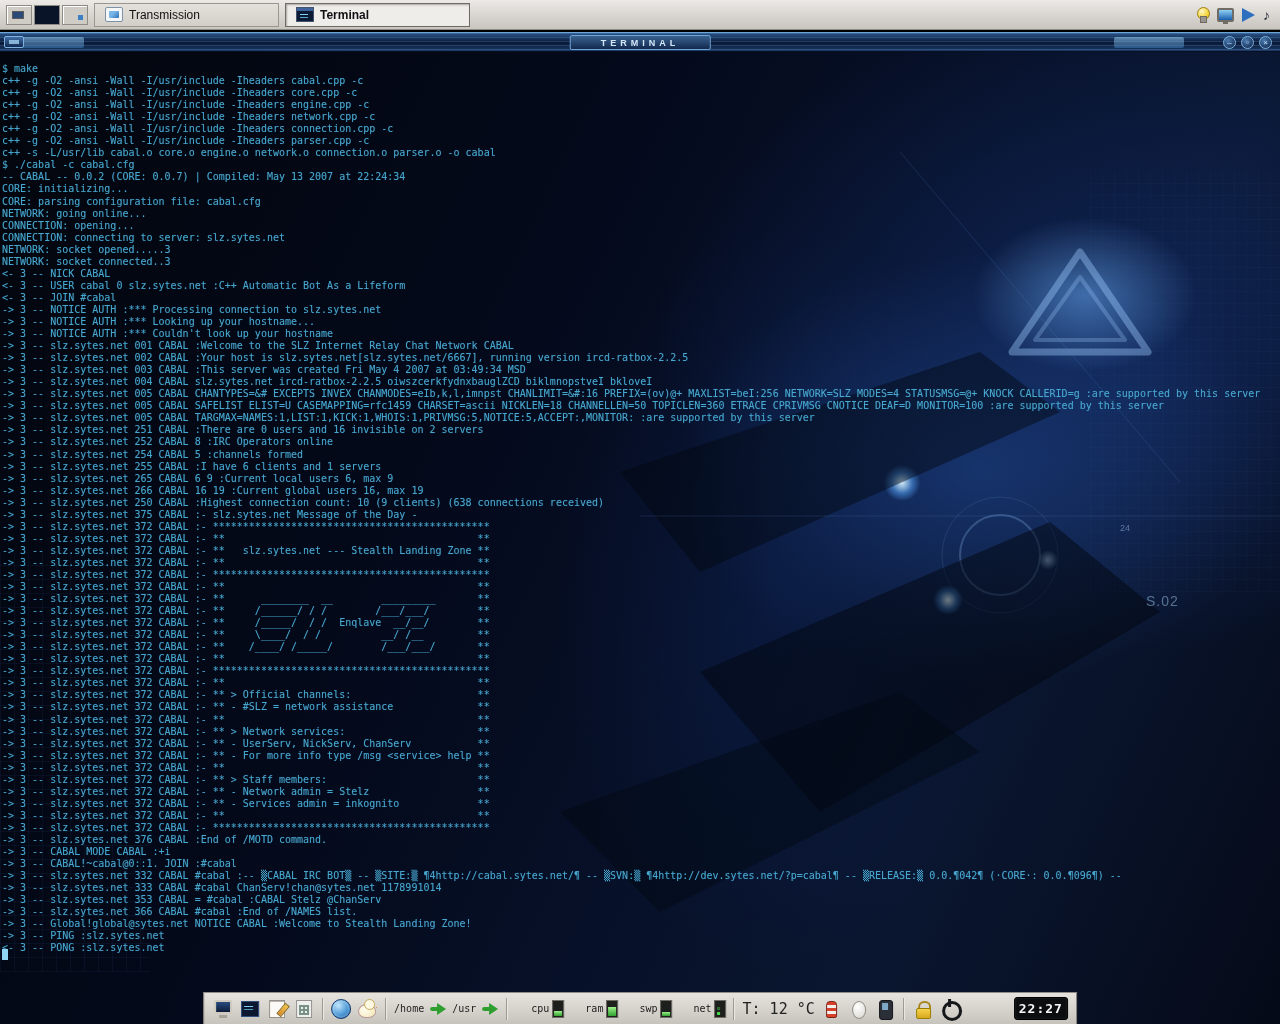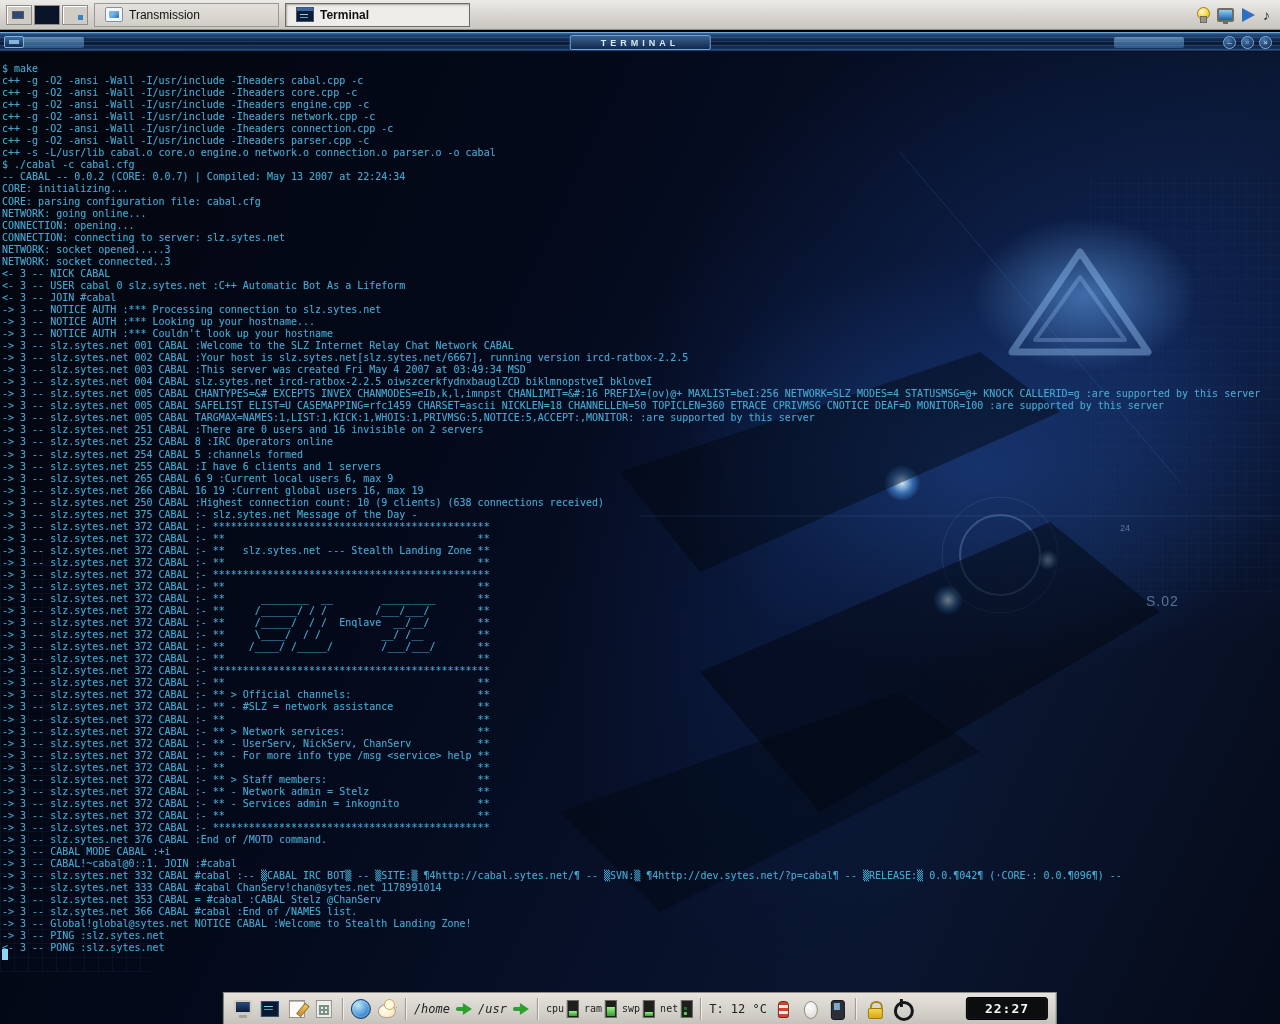--- a/index.html
+++ b/index.html
@@ -113,47 +113,47 @@
     background:
       repeating-linear-gradient(0deg,#47695a 0 2px, rgba(0,0,0,0) 2px 4px),
       repeating-linear-gradient(90deg,#47695a 0 2px, rgba(0,0,0,0) 2px 4px); opacity:.7; }
   .i-globe { border-radius:50%; width:20px; height:20px;
     background:radial-gradient(circle at 35% 30%,#bfe6fb,#4f9ad8 55%,#14498c); border:1px solid #0e3a70;
     box-shadow:inset 0 0 0 2px rgba(255,255,255,.18); }
   .i-duck::before { content:""; position:absolute; left:2px; bottom:1px; width:16px; height:12px; border-radius:50% 50% 45% 45%;
     background:radial-gradient(circle at 35% 35%,#fffdf2,#f3e6b0); border:1px solid #b99; }
   .i-duck::after { content:""; position:absolute; left:8px; top:0; width:9px; height:9px; border-radius:50%;
     background:#fdf8e2; border:1px solid #c5a95a; box-shadow:7px 3px 0 -5px #e07818; }
-  .dock-label { font-size:12px; color:#222; font-family:"DejaVu Sans Mono",monospace;font-style:italic; }
+  .dock-label { font-size:10px; color:#222; font-family:"DejaVu Sans Mono",monospace; }
   .garrow { width:18px; height:14px; position:relative; }
   .garrow::before { content:""; position:absolute; left:1px; top:5px; width:9px; height:4px; background:#2e9e2e; border-radius:2px; }
   .garrow::after { content:""; position:absolute; right:1px; top:1px; width:0; height:0;
     border-top:6px solid transparent; border-bottom:6px solid transparent; border-left:9px solid #2e9e2e; }
-  .mon { display:flex; align-items:center; gap:3px; }
+  .mon { display:flex; align-items:center; gap:3px;margin-left:16px; }
   .mon-label { font-size:10px; color:#222; font-family:"DejaVu Sans Mono",monospace; }
   .meter { width:12px; height:18px; background:#1d1f1d; border:1px solid #6f6c66; position:relative; }
   .meter .bar { position:absolute; left:1px; right:1px; bottom:1px; background:linear-gradient(#9df08a,#2fa12f); }
   .meter .led { position:absolute; left:2px; width:3px; height:3px; background:#49d849; }
-  .dock-temp { font-size:12px; color:#222; font-family:"DejaVu Sans Mono",monospace; white-space:nowrap; }
+  .dock-temp { font-size:15px; color:#222; font-family:"DejaVu Sans Mono",monospace; white-space:nowrap; }
   .i-sensor::before { content:""; position:absolute; left:6px; top:2px; width:9px; height:15px; border-radius:4px 4px 2px 2px;
     background:repeating-linear-gradient(180deg,#d8402a 0 3px,#f2f0ec 3px 6px); border:1px solid #7c2418; }
   .i-egg::before { content:""; position:absolute; left:5px; top:2px; width:12px; height:16px; border-radius:50%;
     background:radial-gradient(circle at 35% 30%,#ffffff,#d8d6d0); border:1px solid #8f8c86; }
   .i-phone::before { content:""; position:absolute; left:5px; top:1px; width:12px; height:18px; border-radius:3px;
     background:#2b2f38; border:1px solid #14161c; }
   .i-phone::after { content:""; position:absolute; left:8px; top:4px; width:6px; height:7px; background:#7fa8c8; }
   .i-lock::before { content:""; position:absolute; left:6px; top:2px; width:9px; height:9px; border:2px solid #a8851a;
     border-bottom:none; border-radius:6px 6px 0 0; }
   .i-lock::after { content:""; position:absolute; left:4px; top:9px; width:13px; height:9px; border-radius:2px;
     background:linear-gradient(#f6d34a,#d8a81e); border:1px solid #9a7d00; }
   .i-power::before { content:""; position:absolute; left:3px; top:2px; width:14px; height:14px; border-radius:50%;
     border:3px solid #15171a; }
   .i-power::after { content:""; position:absolute; left:9px; top:0; width:3px; height:8px; background:#15171a; }
   .lcd { background:#0c0d0e; color:#f6f6f6; font:bold 13px "DejaVu Sans Mono",monospace; letter-spacing:1px;
-    padding:3px 18px; border-radius:3px; border:1px solid #000; box-shadow:inset 0 0 2px #333;margin-left:48px; }
+    padding:3px 4px; border-radius:3px; border:1px solid #000; box-shadow:inset 0 0 2px #333;margin-left:48px; }
 </style>
 </head>
 <body>
 
 <div class="screen">
 
   <div class="topbar">
     <div class="pager">
       <div class="pcell">
           <span class="mini"></span>

